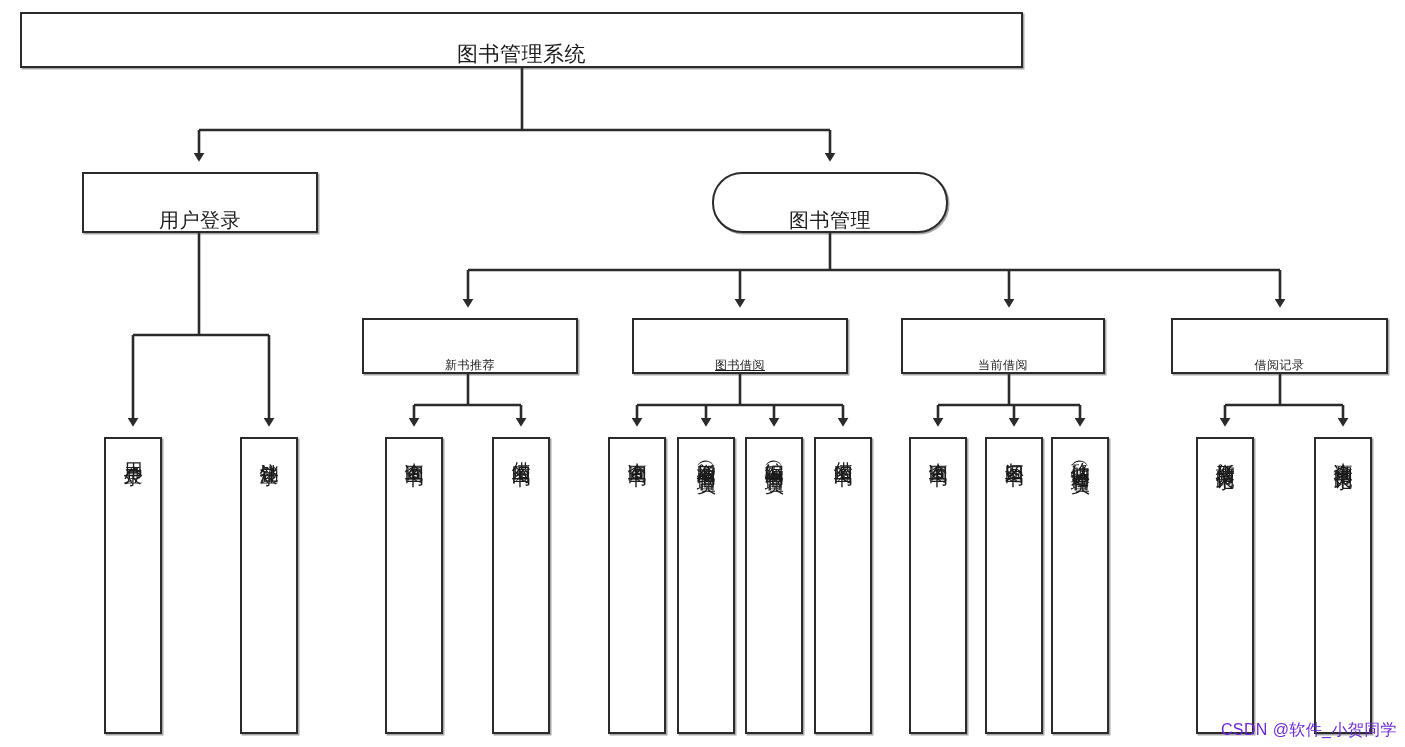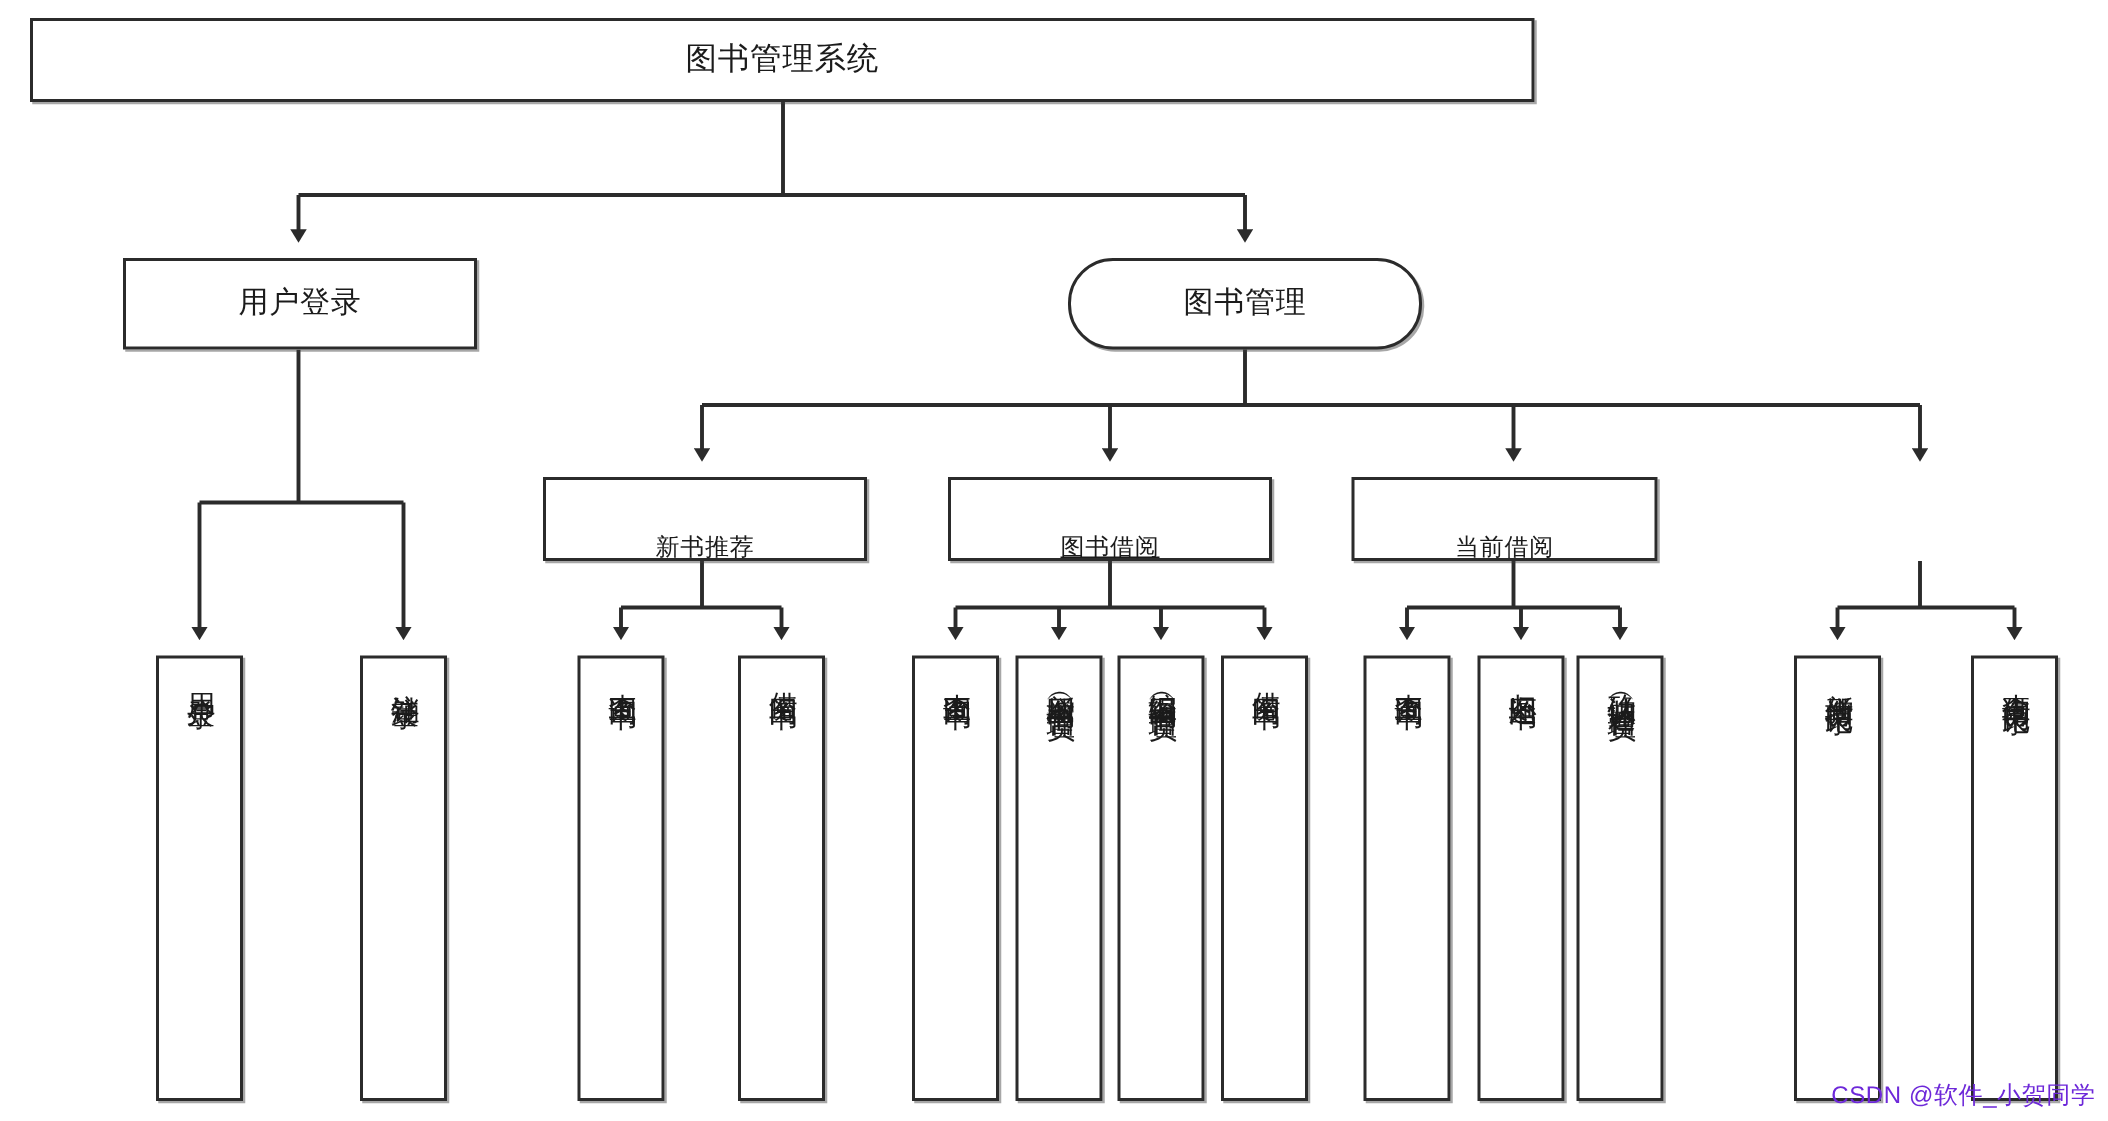--- a/index.html
+++ b/index.html
@@ -24,34 +24,34 @@
     width: 1405px;
     height: 747px;
   }
   .node-box {
     position: absolute;
     box-sizing: border-box;
     background: #ffffff;
     border: 2px solid #2b2b2b;
     box-shadow: 1.5px 1.5px 0 0 rgba(60,60,60,0.45);
     display: flex;
-    align-items: center;
+    align-items: flex-end;
     justify-content: center;
     color: #1b1b1b;
   }
   .node-label {
     font-size: 20px;
     line-height: 1.12;
     letter-spacing: 0.5px;
     white-space: nowrap;
     color: #1b1b1b;
   }
   .node-box.root .node-label { font-size: 21px; }
   .node-box.level2 .node-label { font-size: 20px; }
-  .node-box.level3 .node-label { font-size: 16px; margin-top: 40px; }
+  .node-box.level3 .node-label { font-size: 12px; margin-top: 40px; }
   .node-box.leaf {
     align-items: flex-start;
     padding-top: 8px;
   }
   .node-box.leaf .node-label {
     writing-mode: vertical-rl;
     text-orientation: upright;
     font-size: 19px;
     line-height: 1.28;
     letter-spacing: 2px;
@@ -136,20 +136,23 @@
 
   <div class="node-box level3" style="left:362px; top:318px; width:216px; height:56px;">
     <span class="node-label">新书推荐</span>
   </div>
   <div class="node-box level3" style="left:632px; top:318px; width:216px; height:56px;text-decoration:underline;">
     <span class="node-label">图书借阅</span>
   </div>
   <div class="node-box level3" style="left:901px; top:318px; width:204px; height:56px;">
     <span class="node-label">当前借阅</span>
   </div>
+  <div class="node-box level3" style="left:1171px; top:318px; width:217px; height:56px;">
+    <span class="node-label">借阅记录</span>
+  </div>
 
   <div class="node-box leaf" style="left:104px; top:437px; width:58px; height:297px;">
     <span class="node-label">用户登录</span>
   </div>
   <div class="node-box leaf" style="left:240px; top:437px; width:58px; height:297px;">
     <span class="node-label">注销登录</span>
   </div>
 
   <div class="node-box leaf" style="left:385px; top:437px; width:58px; height:297px;">
     <span class="node-label">查询图书</span>

